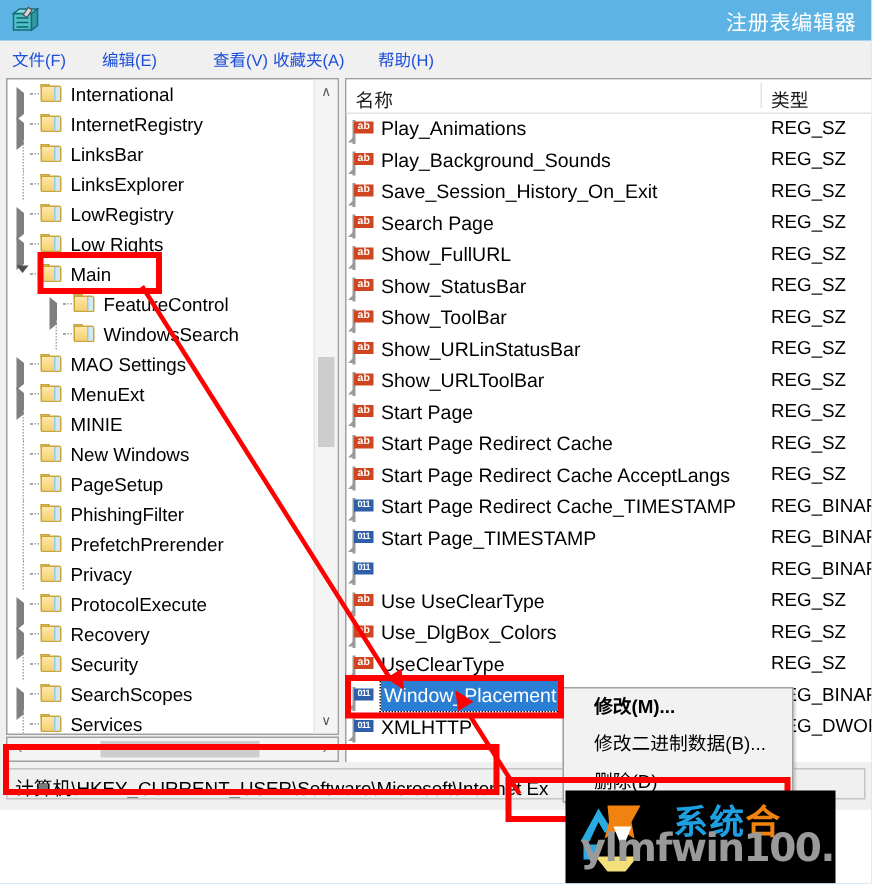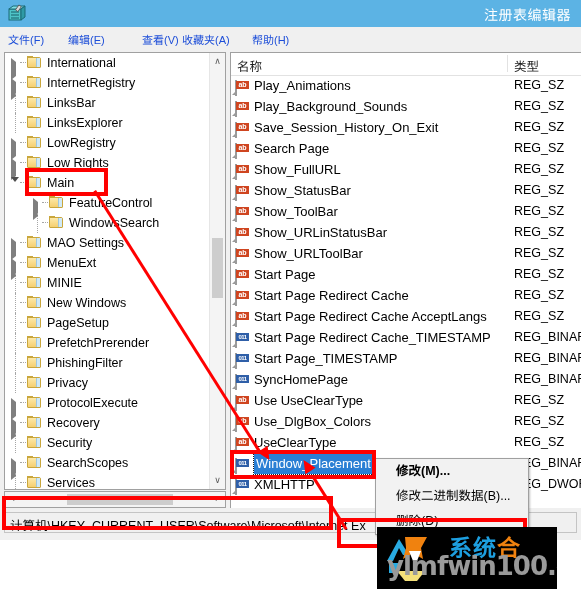--- a/index.html
+++ b/index.html
@@ -545,27 +545,27 @@
           <div class="tree-row">
             <span class="dots" style="left:15px; width:6px;"></span>
             <span class="vdots" style="left:10px; top:0px; height:20px;"></span>
             <span class="folder" style="left:22px"><span class="folder-ico"><span class="tab"></span><span class="back"></span><span class="spine"></span></span></span>
             <span class="tlabel" style="left:42px">PageSetup</span>
           </div>
           <div class="tree-row">
             <span class="dots" style="left:15px; width:6px;"></span>
             <span class="vdots" style="left:10px; top:0px; height:20px;"></span>
             <span class="folder" style="left:22px"><span class="folder-ico"><span class="tab"></span><span class="back"></span><span class="spine"></span></span></span>
+            <span class="tlabel" style="left:42px">PhishingFilter</span>
+          </div>
+          <div class="tree-row">
+            <span class="dots" style="left:15px; width:6px;"></span>
+            <span class="vdots" style="left:10px; top:0px; height:20px;"></span>
+            <span class="folder" style="left:22px"><span class="folder-ico"><span class="tab"></span><span class="back"></span><span class="spine"></span></span></span>
             <span class="tlabel" style="left:42px">PrefetchPrerender</span>
-          </div>
-          <div class="tree-row">
-            <span class="dots" style="left:15px; width:6px;"></span>
-            <span class="vdots" style="left:10px; top:0px; height:20px;"></span>
-            <span class="folder" style="left:22px"><span class="folder-ico"><span class="tab"></span><span class="back"></span><span class="spine"></span></span></span>
-            <span class="tlabel" style="left:42px">PhishingFilter</span>
           </div>
           <div class="tree-row">
             <span class="dots" style="left:15px; width:6px;"></span>
             <span class="vdots" style="left:10px; top:0px; height:20px;"></span>
             <span class="folder" style="left:22px"><span class="folder-ico"><span class="tab"></span><span class="back"></span><span class="spine"></span></span></span>
             <span class="tlabel" style="left:42px">Privacy</span>
           </div>
           <div class="tree-row">
             <span class="dots" style="left:15px; width:6px;"></span>
             <span class="twisty" style="left:6px"><span class="tri-collapsed"></span></span>
@@ -683,21 +683,20 @@
             <span class="vname">Start Page Redirect Cache_TIMESTAMP</span>
             <span class="vtype">REG_BINARY</span>
           </div>
           <div class="list-row">
             <span class="vico"><span class="ico-bin"><span class="glyph">011</span><span class="fold"></span></span></span>
             <span class="vname">Start Page_TIMESTAMP</span>
             <span class="vtype">REG_BINARY</span>
           </div>
           <div class="list-row">
             <span class="vico"><span class="ico-bin"><span class="glyph">011</span><span class="fold"></span></span></span>
-            <span class="vname">SyncHomePage</span>
             <span class="vtype">REG_BINARY</span>
           </div>
           <div class="list-row">
             <span class="vico"><span class="ico-sz"><span class="glyph">ab</span><span class="fold"></span></span></span>
             <span class="vname">Use UseClearType</span>
             <span class="vtype">REG_SZ</span>
           </div>
           <div class="list-row">
             <span class="vico"><span class="ico-sz"><span class="glyph">ab</span><span class="fold"></span></span></span>
             <span class="vname">Use_DlgBox_Colors</span>

